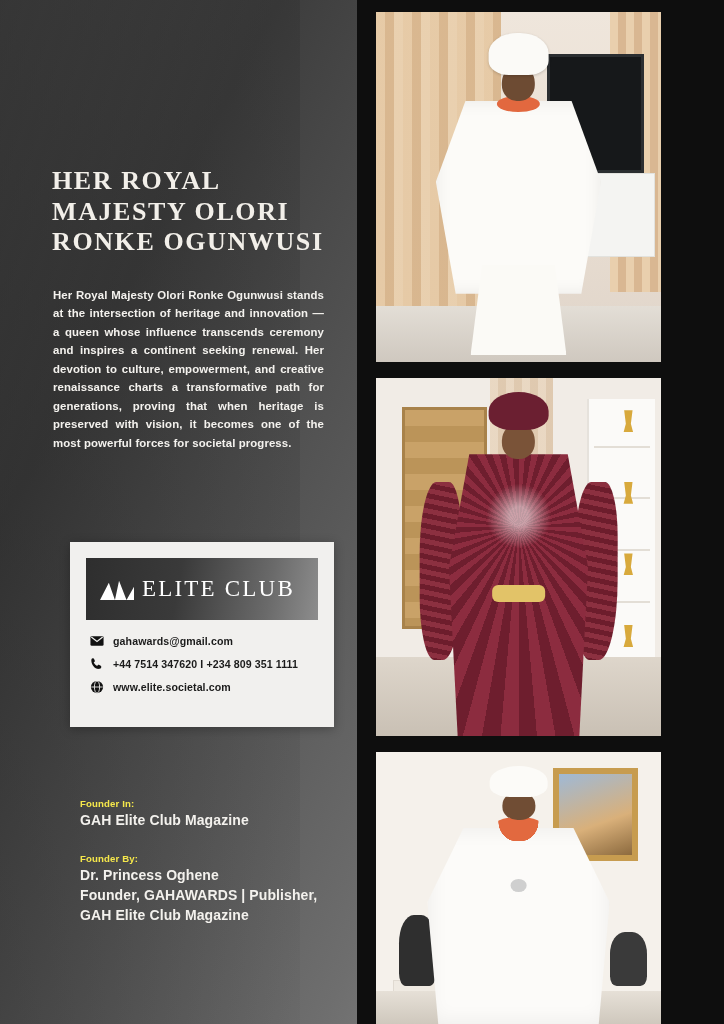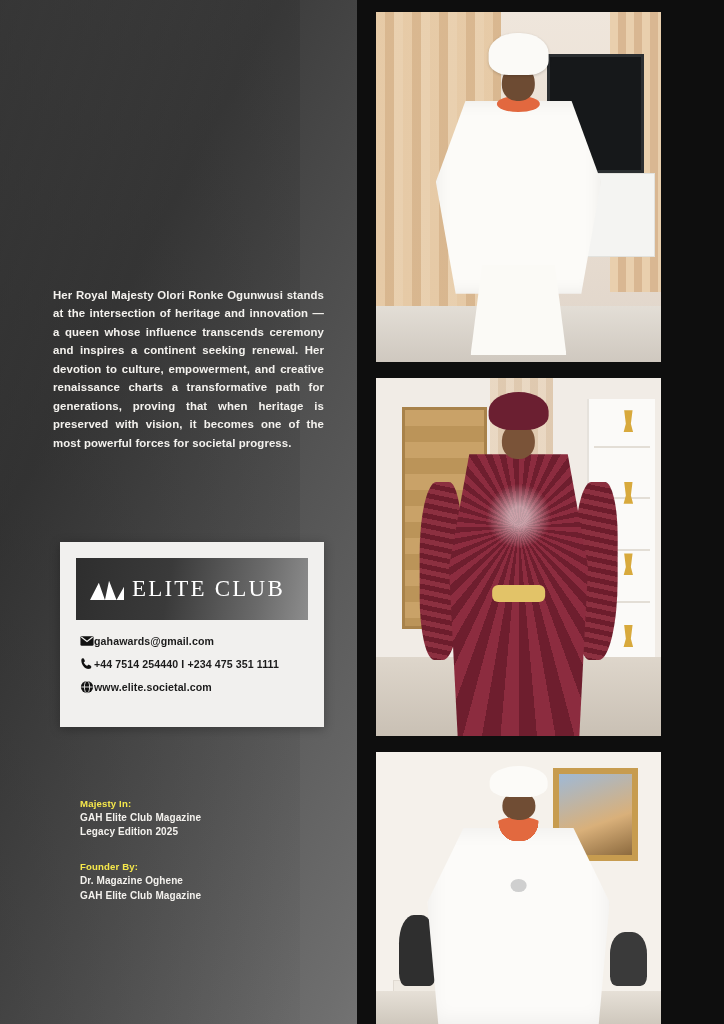--- a/index.html
+++ b/index.html
@@ -252,21 +252,21 @@
     line-height: 1.62;
     font-weight: 700;
     color: #f4f2ee;
     text-align: justify;
     letter-spacing: .1px;
   }
 
   
   .card {
     position: absolute;
-    left: 60px;
+    left: 70px;
     top: 542px;
     width: 264px;
     height: 185px;
     background: #f1f0ee;
     box-shadow: 0 2px 10px rgba(0,0,0,.28);
   }
   .card-logo {
     position: absolute;
     left: 16px; top: 16px;
     width: 232px; height: 62px;
@@ -291,20 +291,21 @@
   }
   .contact-list {
     position: absolute;
     left: 20px;
     top: 92px;
     width: 230px;
   }
   .contact-row {
     display: flex;
     align-items: center;
+    gap: 9px;
     margin-bottom: 9px;
   }
   .ci {
     width: 14px; height: 14px;
     flex: none;
     display: flex; align-items: center; justify-content: center;
   }
   .ci svg { width: 14px; height: 14px; display: block; }
   .contact-row span {
     font-size: 10.6px;
@@ -322,32 +323,37 @@
   }
   .credit-block { margin-bottom: 22px; }
   .credit-label {
     font-size: 9.6px;
     font-weight: 700;
     color: #f6e84b;
     margin-bottom: 2px;
     letter-spacing: .15px;
   }
   .credit-line {
-    font-size: 10px;
+    font-size: 14px;
     line-height: 1.42;
     font-weight: 700;
     color: #f3f1ed;
     letter-spacing: .1px;
   }
 </style>
 </head>
 <body>
 
 <div class="page">
 
+  <div class="headline">
+    <span>Her Royal</span>
+    <span>Majesty Olori</span>
+    <span>Ronke Ogunwusi</span>
+  </div>
 
   <p class="body-copy">Her Royal Majesty Olori Ronke Ogunwusi stands at the intersection of heritage and innovation — a queen whose influence transcends ceremony and inspires a continent seeking renewal. Her devotion to culture, empowerment, and creative renaissance charts a transformative path for generations, proving that when heritage is preserved with vision, it becomes one of the most powerful forces for societal progress.</p>
 
   <div class="card">
     <div class="card-logo">
       <span class="gah-mark"></span>
       <span class="logo-text">ELITE  CLUB</span>
     </div>
 
     <div class="contact-list">
@@ -360,45 +366,45 @@
         </span>
         <span>gahawards@gmail.com</span>
       </div>
 
       <div class="contact-row">
         <span class="ci">
           <svg viewBox="0 0 16 16">
               <path d="M3 1.5c1 0 1.4.3 1.8 1.2l.7 1.5c.2.5.1.9-.3 1.2l-.7.5c-.3.2-.3.5-.1.8.8 1.4 1.9 2.5 3.3 3.3.3.2.6.1.8-.1l.5-.7c.3-.4.7-.5 1.2-.3l1.5.7c.9.4 1.2.8 1.2 1.8 0 1.2-1 2.1-2.2 2.1C6.4 14.5 1.5 9.6 1.5 3.7 1.5 2.5 2.4 1.5 3 1.5Z" fill="#111"></path>
             </svg>
         </span>
-        <span>+44 7514 254440 I +234 475 351 1111</span>
+        <span>+44 7514 347620 I +234 809 351 1111</span>
       </div>
 
       <div class="contact-row">
         <span class="ci">
           <svg viewBox="0 0 16 16">
               <circle cx="8" cy="8" r="7" fill="#111"></circle>
               <ellipse cx="8" cy="8" rx="3" ry="7" fill="none" stroke="#f1f0ee" stroke-width="1"></ellipse>
               <path d="M1.4 8h13.2" stroke="#f1f0ee" stroke-width="1"></path>
             </svg>
         </span>
         <span>www.elite.societal.com</span>
       </div>
     </div>
   </div>
 
   <div class="credits">
     <div class="credit-block">
-      <div class="credit-label">Majesty In:</div>
+      <div class="credit-label">Founder In:</div>
       <div class="credit-line">GAH Elite Club Magazine</div>
-      <div class="credit-line">Legacy Edition 2025</div>
     </div>
     <div class="credit-block">
       <div class="credit-label">Founder By:</div>
-      <div class="credit-line">Dr. Magazine Oghene</div>
+      <div class="credit-line">Dr. Princess Oghene</div>
+      <div class="credit-line">Founder, GAHAWARDS | Publisher,</div>
       <div class="credit-line">GAH Elite Club Magazine</div>
     </div>
   </div>
 
   <div class="photo-strip">
 
     <div class="photo p1">
       <div class="scene s1">
         <div class="curtain"></div>
         <div class="curtain2"></div>

